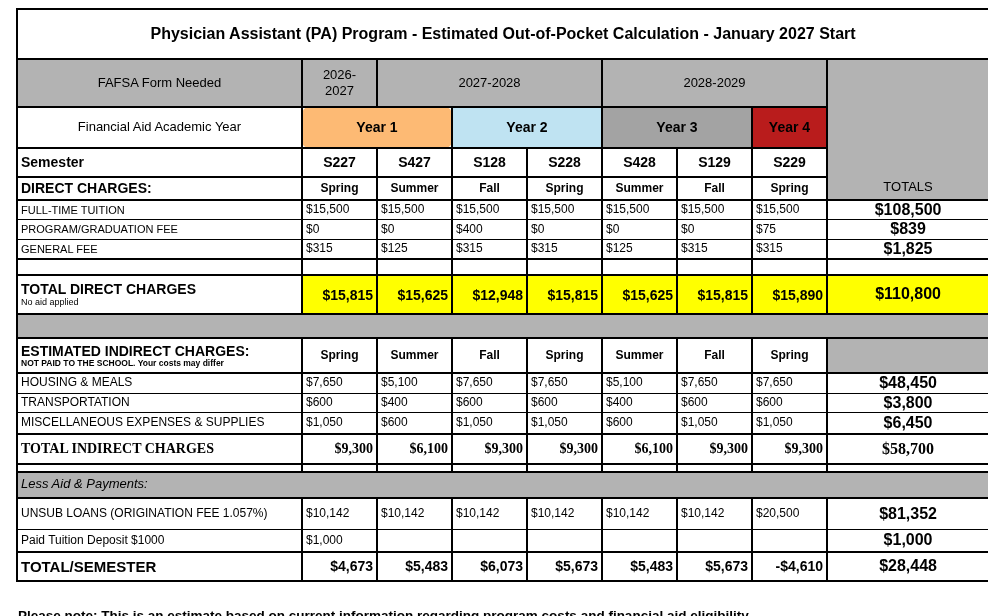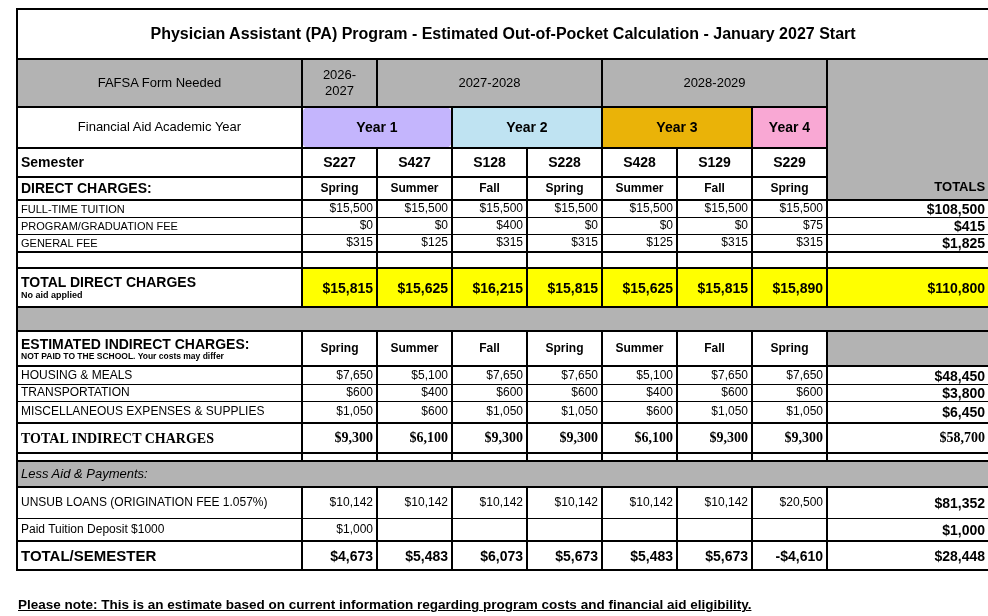--- a/index.html
+++ b/index.html
@@ -16,34 +16,34 @@
   .title{font-size:16px;font-weight:bold;text-align:center;}
   tr.r-fafsa td{height:46px;font-size:13px;}
   tr.r-year td{height:39px;}
   .year-cell{font-size:14px;font-weight:bold;text-align:center;}
   tr.r-sem td{height:27px;}
   .sem-code{font-size:14px;font-weight:bold;text-align:center;margin-left:36px;}
   .sem-label{font-size:14px;font-weight:bold;}
   tr.r-dirhdr td{height:21px;}
   .sec-hdr{font-size:14px;font-weight:bold;}
   .term{font-size:12px;font-weight:bold;text-align:center;}
-  .totals-hdr{vertical-align:bottom;text-align:right;font-size:14px;font-weight:bold;padding-bottom:4px;}
+  .totals-hdr{vertical-align:bottom;text-align:center;font-size:14px;font-weight:normal;padding-bottom:4px;}
 
   tr.thin td{border-top-width:1px;border-bottom-width:1px;}
   tr.r-data1 td{height:16px;} tr.r-data2 td{height:15px;} tr.r-data3 td{height:16px;}
   .rowlbl{font-size:11px;}
   .rowlbl2{font-size:12px;}
-  .val{text-align:right;font-size:12px;border-radius:7px;}
-  .totval{text-align:right;font-size:14px;font-weight:bold;margin-top:25px;}
+  .val{text-align:left;font-size:12px;border-radius:7px;}
+  .totval{text-align:center;font-size:16px;font-weight:bold;margin-top:25px;}
 
   tr.r-empty td{height:14px;}
   tr.r-gap td{height:6px;border-top-width:1px;}
   tr.r-totdir td{height:37px;}
   .big-total-lbl{font-size:14px;font-weight:bold;line-height:1.1;}
-  .sub-lbl{font-size:9px;font-weight:bold;}
+  .sub-lbl{font-size:9px;font-weight:normal;}
   .big-val{text-align:right;font-size:14px;font-weight:bold;}
   tr.r-sep td{height:22px;}
   tr.r-indhdr td{height:33px;}
   .sub-lbl2{font-size:8.5px;font-weight:bold;}
   tr.r-data4 td{height:17px;} tr.r-data5 td{height:16px;} tr.r-data6 td{height:20px;}
   tr.r-totind td{height:28px;font-family:Liberation Serif, serif;}
   tr.r-lessaid td{height:24px;}
   .lessaid{font-size:13px;font-weight:normal;font-style:italic;}
   tr.r-unsub td{height:30px;}
   tr.r-dep td{height:21px;}
@@ -79,24 +79,24 @@
   <tr class="r-fafsa">
     <td class="gray c">FAFSA Form Needed</td>
     <td class="gray c"><span class="wrapnarrow">2026-2027</span></td>
     <td colspan="3" class="gray c">2027-2028</td>
     <td colspan="3" class="gray c">2028-2029</td>
     <td rowspan="4" class="gray totals-hdr">TOTALS</td>
   </tr>
 
   <tr class="r-year">
     <td class="c" style="font-size:13px;">Financial Aid Academic Year</td>
-    <td colspan="2" class="year-cell" style="background-color: #c4b5fd; border-radius: 7px;">Year 1</td>
+    <td colspan="2" class="year-cell" style="background-color: #fdba74; border-radius: 7px;">Year 1</td>
     <td colspan="2" class="year-cell" style="background-color: rgb(191, 227, 242);">Year 2</td>
-    <td colspan="2" class="year-cell" style="background-color: #eab308; margin-top: 36px;">Year 3</td>
-    <td class="year-cell" style="background-color: #f9a8d4;">Year 4</td>
+    <td colspan="2" class="year-cell" style="background-color: #a3a3a3; margin-top: 36px;">Year 3</td>
+    <td class="year-cell" style="background-color: #b91c1c;">Year 4</td>
   </tr>
 
   <tr class="r-sem">
     <td class="sem-label">Semester</td>
     <td class="sem-code">S227</td>
     <td class="sem-code">S427</td>
     <td class="sem-code">S128</td>
     <td class="sem-code">S228</td>
     <td class="sem-code">S428</td>
     <td class="sem-code">S129</td>
@@ -128,21 +128,21 @@
 
   <tr class="thin r-data2">
     <td class="rowlbl">PROGRAM/GRADUATION FEE</td>
     <td class="val">$0</td>
     <td class="val">$0</td>
     <td class="val">$400</td>
     <td class="val">$0</td>
     <td class="val">$0</td>
     <td class="val">$0</td>
     <td class="val">$75</td>
-    <td class="totval">$415</td>
+    <td class="totval">$839</td>
   </tr>
 
   <tr class="thin r-data3">
     <td class="rowlbl">GENERAL FEE</td>
     <td class="val">$315</td>
     <td class="val">$125</td>
     <td class="val">$315</td>
     <td class="val">$315</td>
     <td class="val">$125</td>
     <td class="val">$315</td>
@@ -162,21 +162,21 @@
           <td></td>
   </tr>
 
   <tr class="r-totdir">
     <td>
       <div class="big-total-lbl">TOTAL DIRECT CHARGES</div>
       <div class="sub-lbl">No aid applied</div>
     </td>
     <td class="yellow big-val">$15,815</td>
     <td class="yellow big-val">$15,625</td>
-    <td class="yellow big-val">$16,215</td>
+    <td class="yellow big-val">$12,948</td>
     <td class="yellow big-val">$15,815</td>
     <td class="yellow big-val">$15,625</td>
     <td class="yellow big-val">$15,815</td>
     <td class="yellow big-val">$15,890</td>
     <td class="yellow totval">$110,800</td>
   </tr>
 
   <tr class="r-sep">
     <td colspan="9" class="gray"></td>
   </tr>

